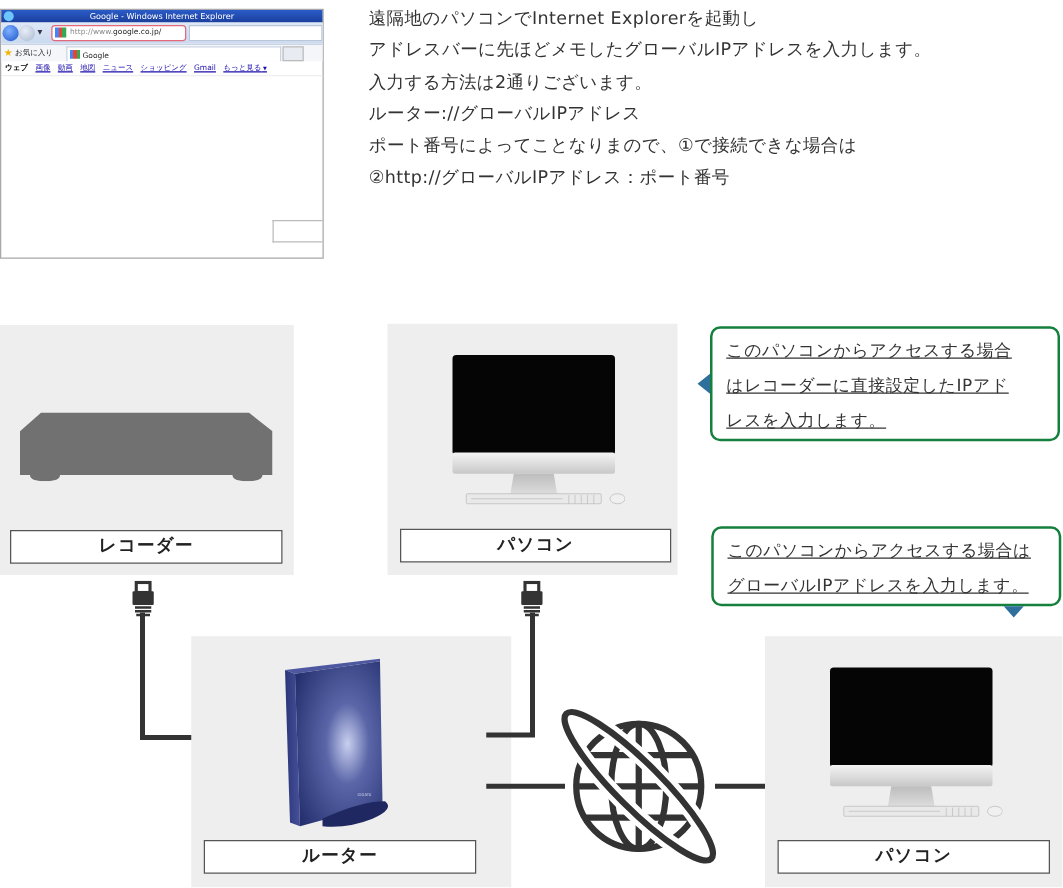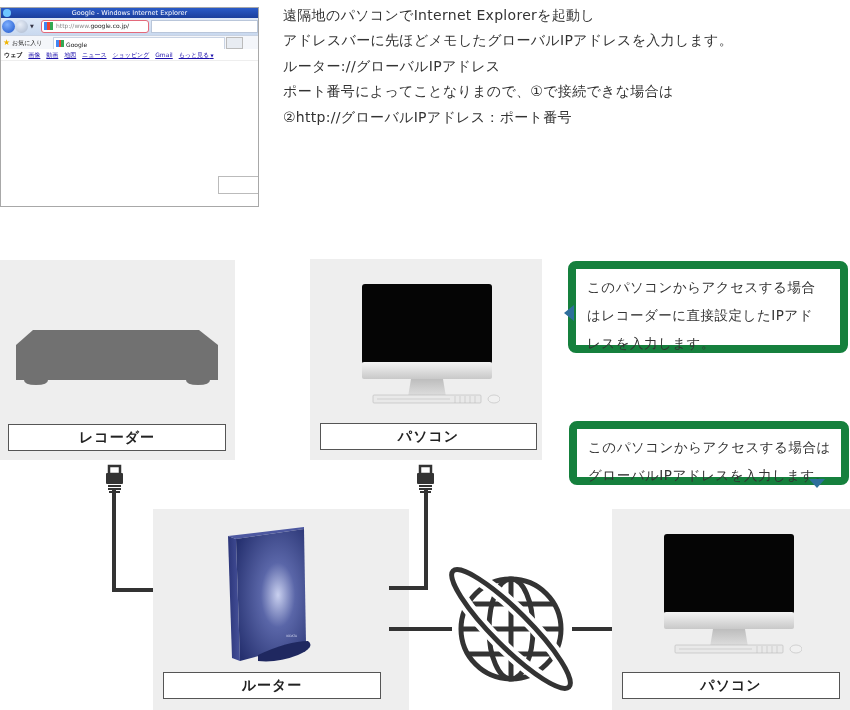--- a/index.html
+++ b/index.html
@@ -26,21 +26,21 @@
   .ie-favs .tab::before { content: ""; position: absolute; left: 2px; top: 2px; width: 8px; height: 7px; background: linear-gradient(90deg, #4285f4 33%, #ea4335 33% 66%, #34a853 66%); }
   .ie-favs .newtab { position: absolute; left: 225px; top: 1px; width: 17px; height: 12px; border: 1px solid #bbb; background: #e8ecf2; }
   .ie-links { height: 12px; font-size: 6px; line-height: 12px; padding-left: 3px; white-space: nowrap; border-bottom: 1px solid #eee; }
   .ie-links span { margin-right: 4px; color: #1a0dab; text-decoration: underline; }
   .ie-links span.first { color: #000; text-decoration: none; font-weight: bold; }
   .ie-links span.more::after { content: " ▼"; font-size: 4px; text-decoration: none; }
   .ie-searchbox { position: absolute; right: 0; top: 168px; width: 40px; height: 18px; border: 1px solid #bbb; border-right: none; }
 
   
   .intro { position: absolute; left: 283px; top: 3px; font-size: 14px; line-height: 25.4px; color: #333; letter-spacing: 0.3px; }
-  .intro div { white-space: nowrap; }
+  .intro div { white-space: nowrap; margin-left: 12px; }
 
   
   .panel { position: absolute; background: #eeeeee; }
   .label-box { position: absolute; background: #fff; border: 1px solid #555; height: 27px; font-size: 14px; line-height: 25px; text-align: center; color: #222; font-weight: bold; letter-spacing: 1px; }
 
   #p-recorder { left: 0; top: 260px; width: 235px; height: 200px; }
   #p-recorder .label-box { left: 8px; top: 164px; width: 218px; text-align: center; }
   .recorder-shape { position: absolute; left: 16px; top: 70px; }
 
   #p-pc1 { left: 310px; top: 259px; width: 232px; height: 201px; }
@@ -50,21 +50,21 @@
   .pc-shape { position: absolute; left: 40px; top: 23px; }
 
   #p-router { left: 153px; top: 509px; width: 256px; height: 201px; }
   #p-router .label-box { left: 10px; top: 163px; width: 218px; }
   .router-shape { position: absolute; left: 65px; top: 14px; }
 
   
   .overlay { position: absolute; left: 0; top: 0; width: 850px; height: 710px; pointer-events: none; }
 
   
-  .bubble { position: absolute; background: #fff; border: 8px solid #15803d; border-radius: 8px; font-size: 13.5px; color: #333; padding: 4px 10px 0 11px; line-height: 28px; letter-spacing: 0.5px; }
+  .bubble { position: absolute; background: #fff; border: 2px solid #15803d; border-radius: 8px; font-size: 13.5px; color: #333; padding: 4px 10px 0 11px; line-height: 28px; letter-spacing: 0.5px; text-decoration: underline; }
   .bubble div { white-space: nowrap; }
   #bubble1 { left: 568px; top: 261px; width: 280px; height: 92px; }
   #bubble1::before { content: ""; position: absolute; left: -12px; top: 36px; border-top: 8px solid transparent; border-bottom: 8px solid transparent; border-right: 10px solid #2e6f9c; }
   #bubble2 { left: 569px; top: 421px; width: 280px; height: 64px; }
   #bubble2::after { content: ""; position: absolute; left: 232px; bottom: -11px; border-left: 8px solid transparent; border-right: 8px solid transparent; border-top: 9px solid #2e6f9c; }
 </style>
 </head>
 <body>
 
 <div class="ie">
@@ -97,20 +97,21 @@
     <span>ショッピング</span>
     <span>Gmail</span>
     <span class="more">もっと見る</span>
   </div>
   <div class="ie-searchbox"></div>
 </div>
 
 <div class="intro">
   <div>遠隔地のパソコンでInternet Explorerを起動し</div>
   <div>アドレスバーに先ほどメモしたグローバルIPアドレスを入力します。</div>
+  <div>入力する方法は2通りございます。</div>
   <div>ルーター://グローバルIPアドレス</div>
   <div>ポート番号によってことなりまので、①で接続できな場合は</div>
   <div>②http://グローバルIPアドレス：ポート番号</div>
 </div>
 
 <div class="panel" id="p-recorder">
   <svg class="recorder-shape" width="202" height="55" viewBox="0 0 202 55">
     <path d="M17 0 H183 L202 15 V50 H0 V15 Z" fill="#717171"></path>
     <path d="M8 50 H32 Q32 55 20 55 Q8 55 8 50 Z" fill="#717171"></path>
     <path d="M170 50 H194 Q194 55 182 55 Q170 55 170 50 Z" fill="#717171"></path>

